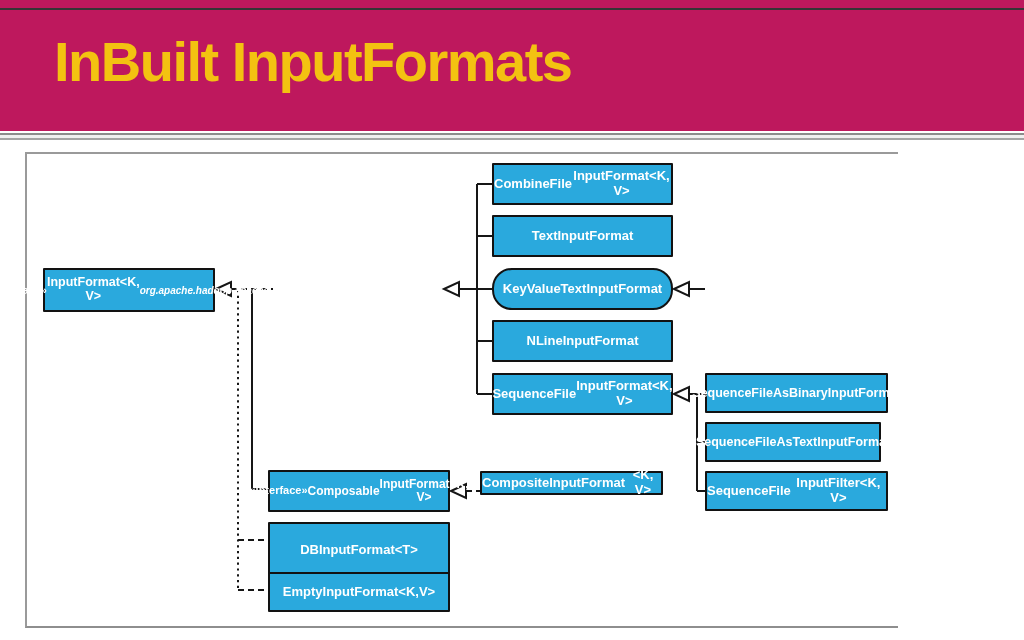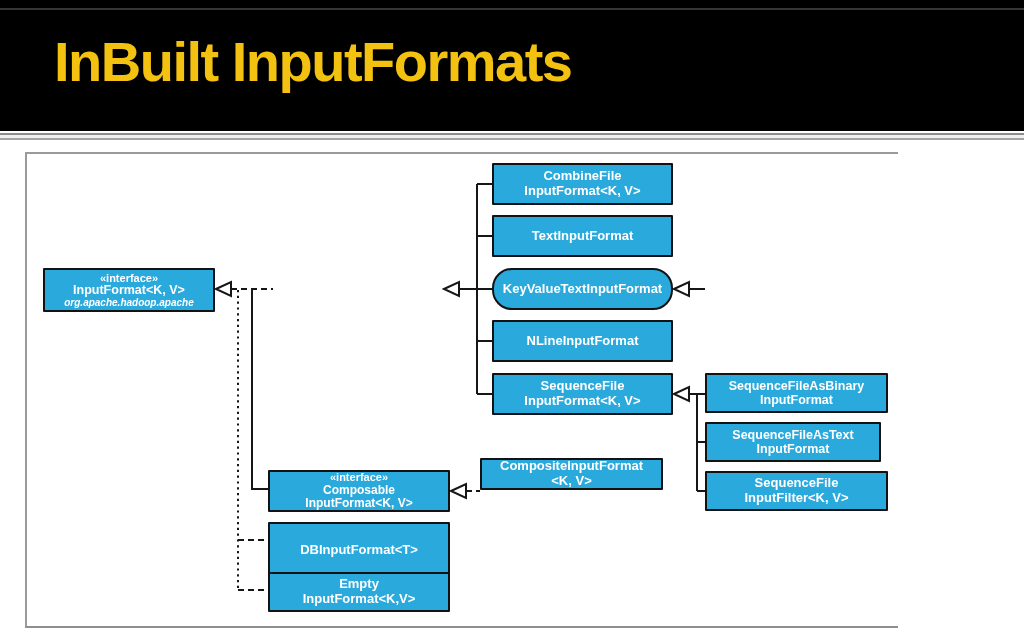--- a/index.html
+++ b/index.html
@@ -1,21 +1,21 @@
 <!DOCTYPE html>
 <html style="--title: #f3c211; --box-fill: #2aa9dd; --box-text: #ffffff; --line: #161616;"><head>
 <meta charset="utf-8">
 <style>
   html,body{margin:0;padding:0;background:#d8d8d8;}
   .page{
     position:relative;width:1024px;height:640px;background:#ffffff;
     overflow:hidden;font-family:"Liberation Sans",sans-serif;
   }
   
-  .header{position:absolute;left:0;top:0;width:1024px;height:131px;background:#000000;}
+  .header{position:absolute;left:0;top:0;width:1024px;height:131px;background:#be185d;}
   .header-topline{position:absolute;left:0;top:8px;width:1024px;height:2px;background:#353535;}
   .title{
     position:absolute;left:54px;top:34px;
     font-size:56px;font-weight:bold;letter-spacing:-1.5px;
     color:var(--title,#f3c211);line-height:1.0;white-space:nowrap;
   }
   .divider{
     position:absolute;left:0;top:133px;width:1024px;height:7px;
     background:#f0f0f0;border-top:2px solid #8c8c8c;border-bottom:2px solid #a5a5a5;
     box-sizing:border-box;
@@ -30,38 +30,38 @@
   .wires{position:absolute;left:0;top:0;width:1024px;height:640px;pointer-events:none;}
   .wires path{stroke:var(--line,#161616);stroke-width:2;fill:none;}
   .wires path.dash{stroke-dasharray:6 4;}
   .wires path.dot{stroke-dasharray:2.2 3.6;}
   .wires polygon{fill:#ffffff;stroke:var(--line,#161616);stroke-width:2;}
   
   .node{
     position:absolute;box-sizing:border-box;
     background:var(--box-fill,#2aa9dd);border:2px solid #121212;border-radius:1px;
     color:var(--box-text,#ffffff);
-    display:flex;flex-direction:column;align-items:center;justify-content:center;
+    display:flex;flex-direction:row;align-items:center;justify-content:center;
     text-align:center;font-weight:bold;font-size:13px;line-height:1.14;
   }
   .node .stereo{font-size:11px;}
   .node .pkg{font-size:10px;font-style:italic;font-weight:bold;}
   #n-inputformat{left:43px;top:268px;width:172px;height:44px;font-size:12.5px;line-height:1.1;}
   #n-fileinputformat{left:273px;top:270px;width:170px;height:39px;}
   #n-combinefile{left:492px;top:163px;width:181px;height:42px;}
   #n-textinputformat{left:492px;top:215px;width:181px;height:42px;}
   #n-keyvaluetextinputformat{left:492px;top:268px;width:181px;height:42px;font-size:13px;border-radius:20px;}
   #n-nlineinputformat{left:492px;top:320px;width:181px;height:42px;}
   #n-sequencefileinputformat{left:492px;top:373px;width:181px;height:42px;}
   #n-streaminputformat{left:705px;top:270px;width:178px;height:40px;}
   #n-sequencefileasbinary{left:705px;top:373px;width:183px;height:40px;font-size:12.5px;}
   #n-sequencefileastext{left:705px;top:422px;width:176px;height:40px;font-size:12.5px;}
   #n-sequencefileinputfilter{left:705px;top:471px;width:183px;height:40px;}
   #n-composableinputformat{left:268px;top:470px;width:182px;height:42px;font-size:12px;line-height:1.08;}
-  #n-compositeinputformat{left:480px;top:458px;width:183px;height:32px;text-align:center;}
+  #n-compositeinputformat{left:480px;top:471px;width:183px;height:24px;text-align:center;}
   #n-dbinputformat{left:268px;top:522px;width:182px;height:56px;}
   #n-emptyinputformat{left:268px;top:572px;width:182px;height:40px;}
 </style>
 </head>
 <body>
 
 <div class="page">
 
   <div class="header">
     <div class="header-topline"></div>

